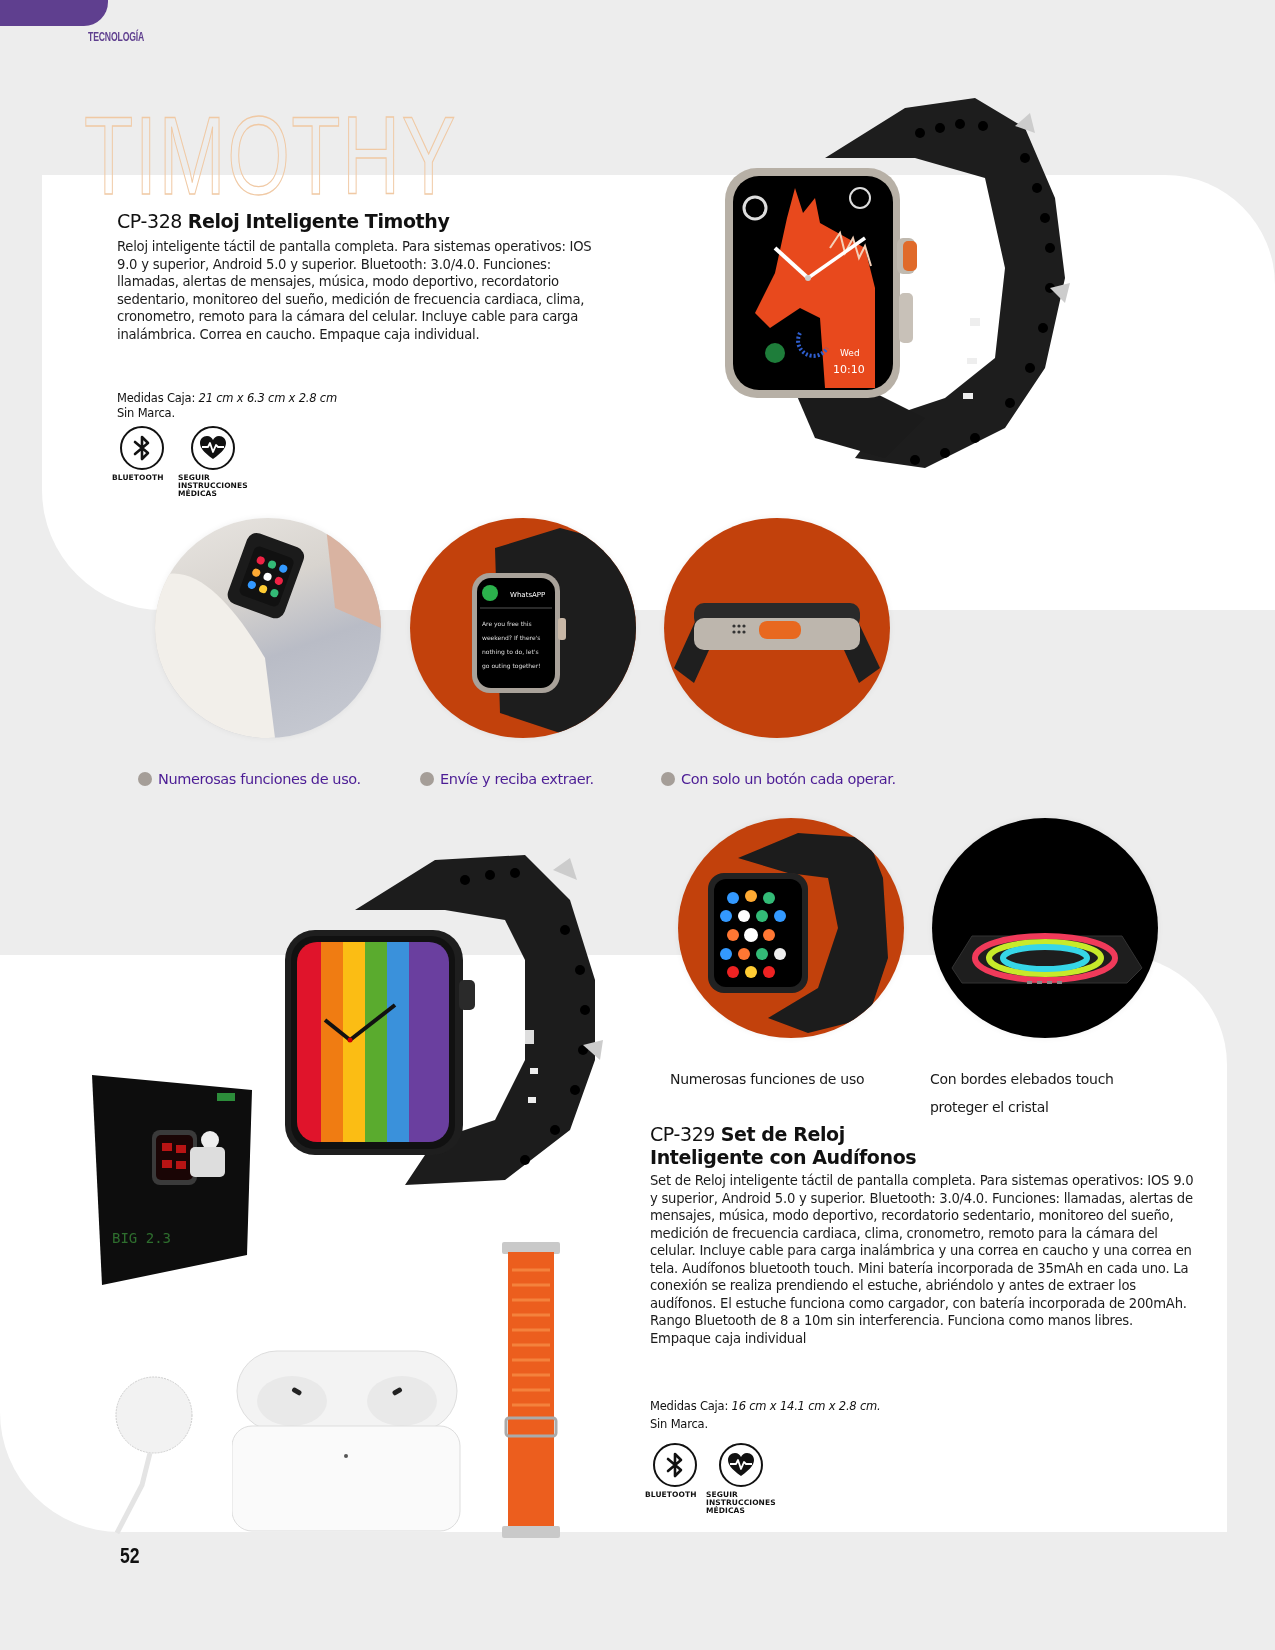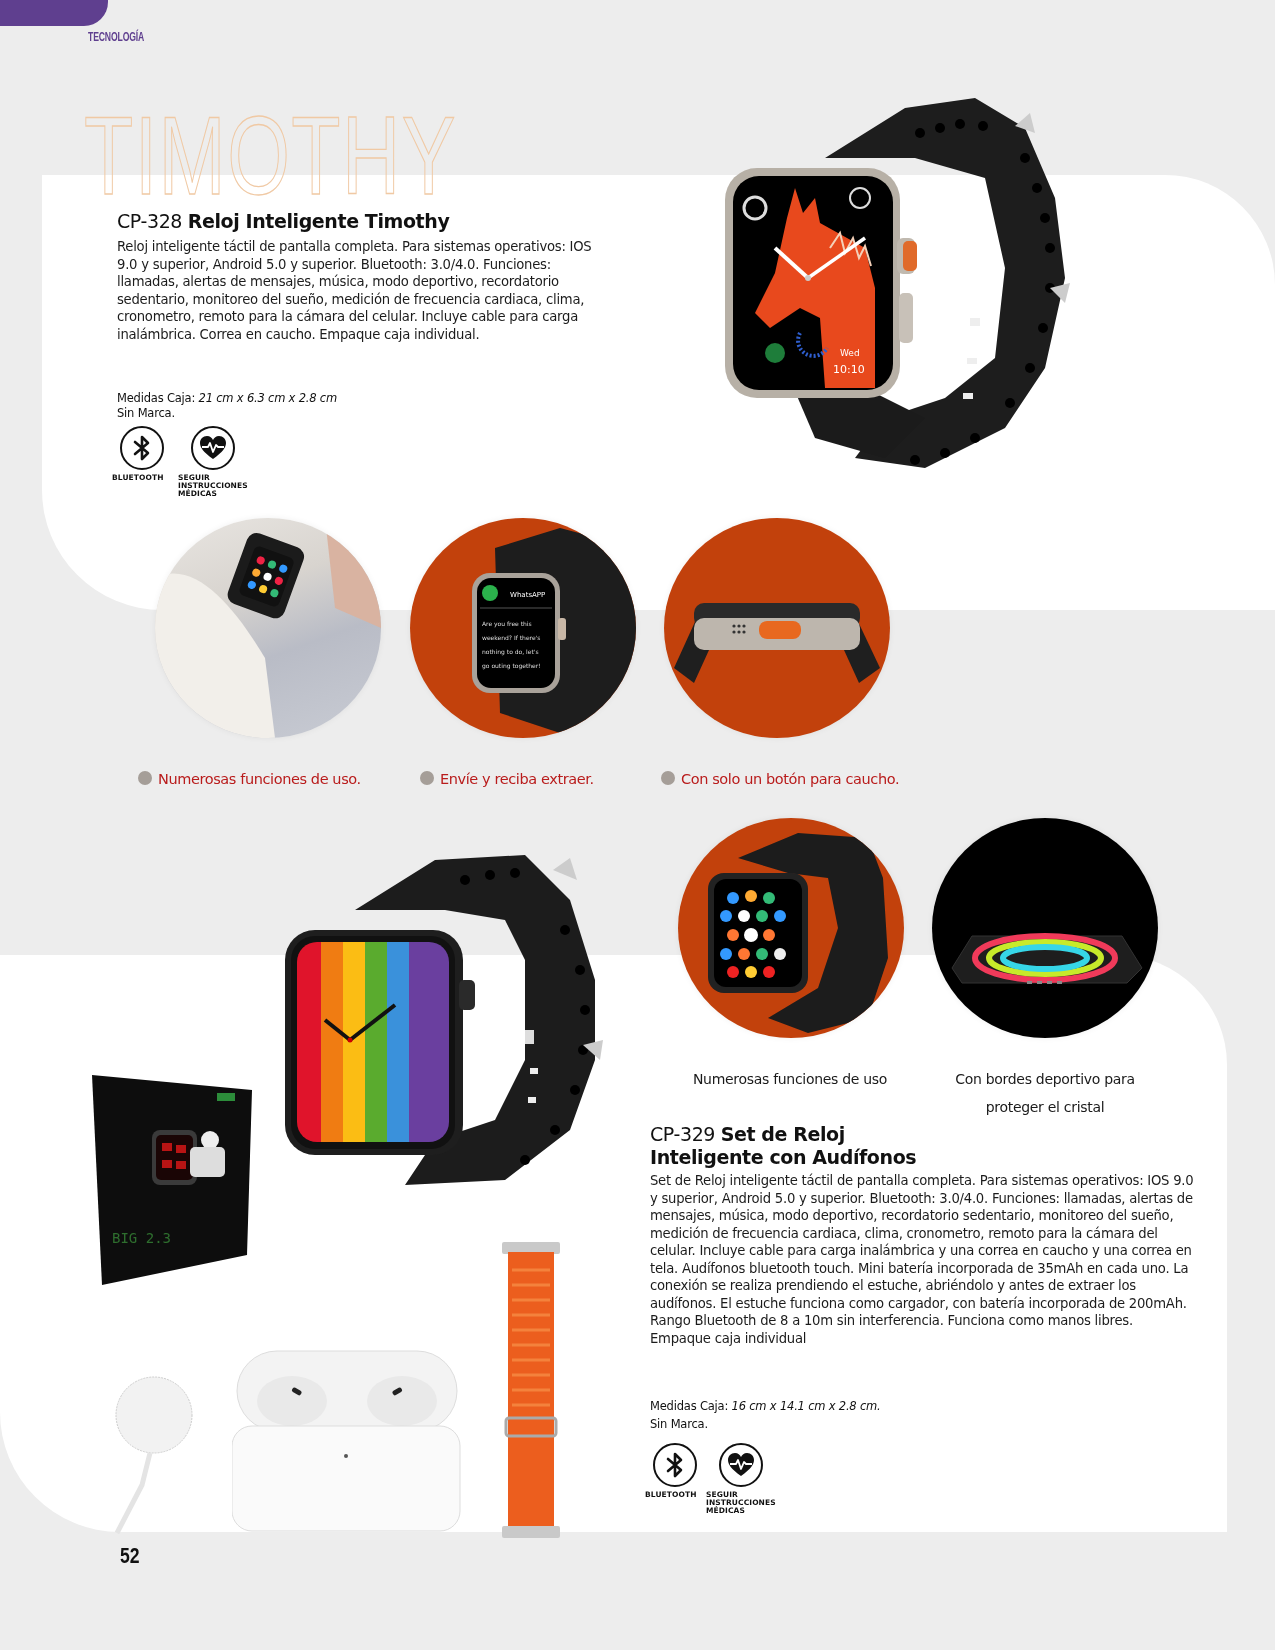--- a/index.html
+++ b/index.html
@@ -81,30 +81,30 @@
     margin: 0 auto; display: flex; align-items: center; justify-content: center;
   }
   .badge .cap {
     font-family: "DejaVu Sans", sans-serif;
     font-weight: bold; font-size: 7.5px; line-height: 8px;
     letter-spacing: 0.1px; margin-top: 4px; color: #111;
   }
 
   .caption {
     font-family: "DejaVu Sans", sans-serif;
-    font-size: 14.5px; color: #b91c1c;
+    font-size: 14.5px; color: #4c1d95;
     letter-spacing: -0.4px;
-    display: flex; gap: 6px;
+    display: flex; align-items: center; gap: 6px;
   }
   .caption .dot {
     width: 14px; height: 14px; border-radius: 50%; background: #a59e98;
     display: inline-block;
   }
   .caption-center {
-    font-size: 14px; color: #1a1a1a; text-align: center; line-height: 28px;
+    font-size: 14px; color: #1a1a1a; line-height: 28px;
     letter-spacing: -0.3px;
   }
 
   .photo-circle {
     border-radius: 50%; overflow: hidden; background: #c2410c;
     box-shadow: 0 0 6px rgba(0,0,0,0.06);
   }
 
   .page-number {
     left: 120px; top: 1543px;
@@ -262,21 +262,21 @@
 <div class="abs caption" style="left:138px; top:771px;">
   <span class="dot"></span>
   <span>Numerosas funciones de uso.</span>
 </div>
 <div class="abs caption" style="left:420px; top:771px;">
   <span class="dot"></span>
   <span>Envíe y reciba extraer.</span>
 </div>
 <div class="abs caption" style="left:661px; top:771px;">
   <span class="dot"></span>
-  <span>Con solo un botón para caucho.</span>
+  <span>Con solo un botón cada operar.</span>
 </div>
 
 <div class="abs" style="left:285px; top:840px; width:330px; height:350px;">
   <svg width="330" height="350" viewBox="0 0 330 350">
     <path d="M70 70 L150 20 L240 15 L285 60 L310 140 L310 220 L285 290 L220 340 L120 345 L150 300 L210 280 L240 220 L240 120 L220 80 L160 70 Z" fill="#1c1c1c"></path>
     <g fill="#000">
       <circle cx="180" cy="40" r="5"></circle>
         <circle cx="205" cy="35" r="5"></circle>
         <circle cx="230" cy="33" r="5"></circle>
       <circle cx="280" cy="90" r="5"></circle>
@@ -405,21 +405,21 @@
         <rect x="95" y="163" width="5" height="3"></rect>
         <rect x="105" y="163" width="5" height="3"></rect>
         <rect x="115" y="163" width="5" height="3"></rect>
         <rect x="125" y="163" width="5" height="3"></rect>
       </g>
   </svg>
 </div>
 
 <div class="abs caption-center" style="left:670px; top:1065px; width:240px;">Numerosas funciones de uso</div>
 <div class="abs caption-center" style="left:930px; top:1065px; width:230px;">
-  <div>Con bordes deportivo para</div>
+  <div>Con bordes elebados touch</div>
   <div>proteger el cristal</div>
 </div>
 
 <div class="abs product-title" style="left:650px; top:1123px; width:420px;">
   <div><span class="code">CP-329</span> <span class="name">Set de Reloj</span></div>
   <div class="name">Inteligente con Audífonos</div>
 </div>
 
 <div class="abs desc" style="left:650px; top:1172px; width:545px;">Set de Reloj inteligente táctil de pantalla completa. Para sistemas operativos: IOS 9.0 y superior, Android 5.0 y superior. Bluetooth: 3.0/4.0. Funciones: llamadas, alertas de mensajes, música, modo deportivo, recordatorio sedentario, monitoreo del sueño, medición de frecuencia cardiaca, clima, cronometro, remoto para la cámara del celular. Incluye cable para carga inalámbrica y una correa en caucho y una correa en tela. Audífonos bluetooth touch. Mini batería incorporada de 35mAh en cada uno. La conexión se realiza prendiendo el estuche, abriéndolo y antes de extraer los audífonos. El estuche funciona como cargador, con batería incorporada de 200mAh. Rango Bluetooth de 8 a 10m sin interferencia. Funciona como manos libres. Empaque caja individual</div>
 

